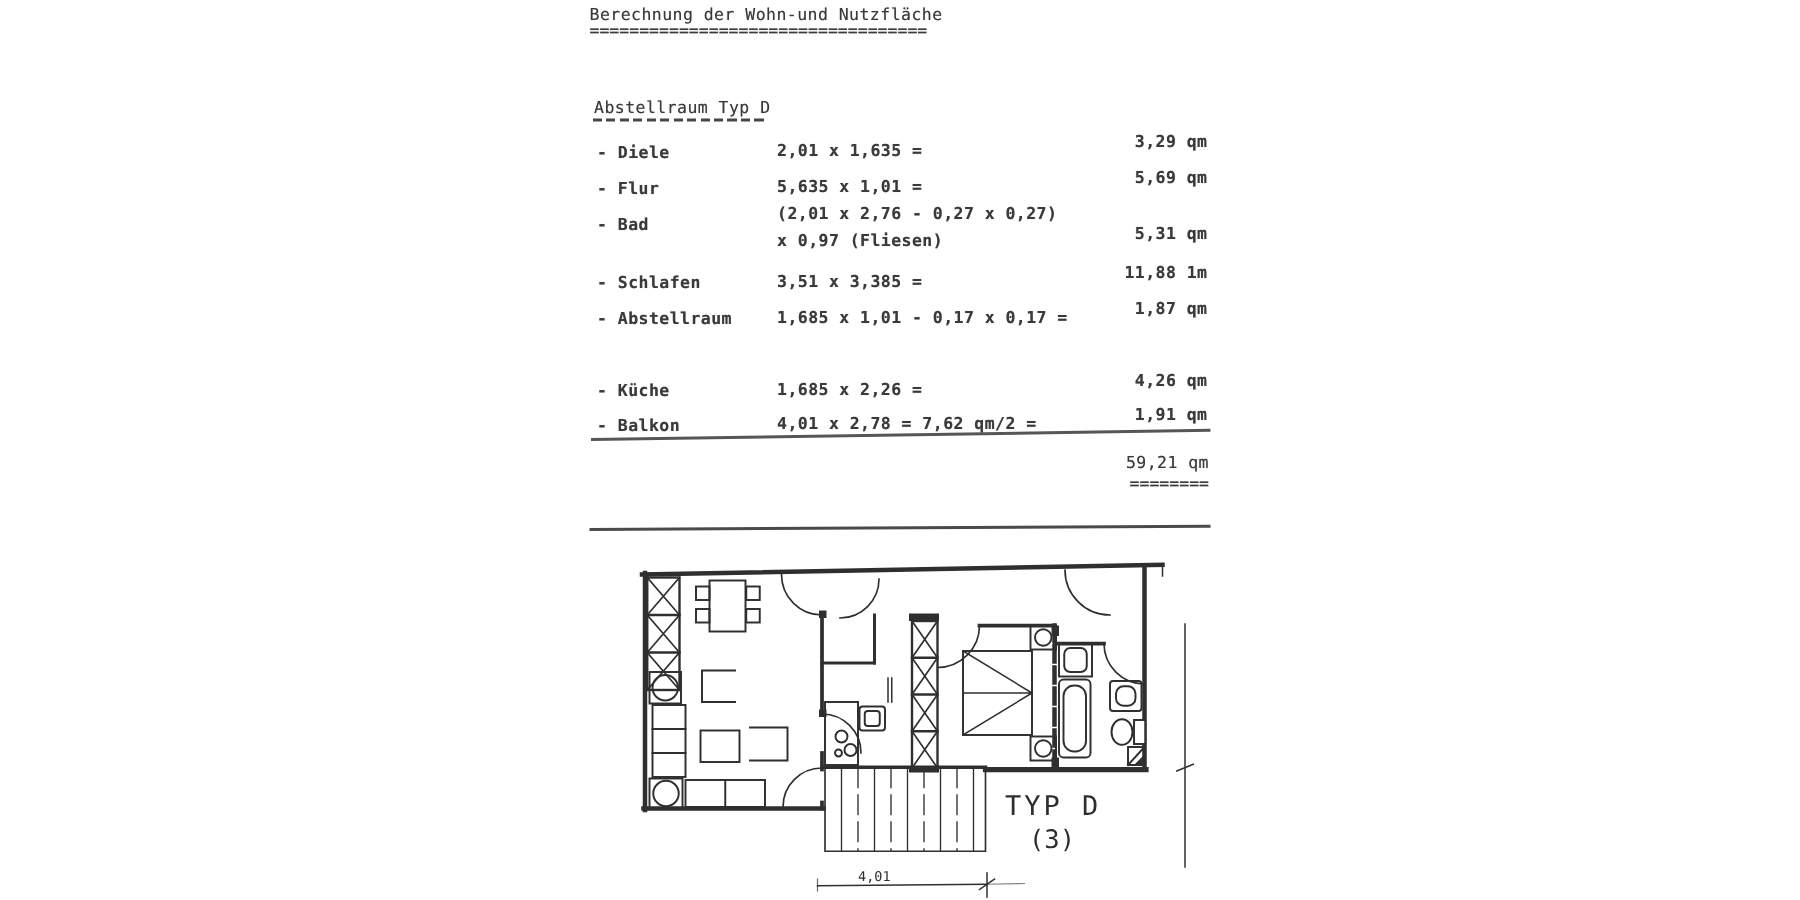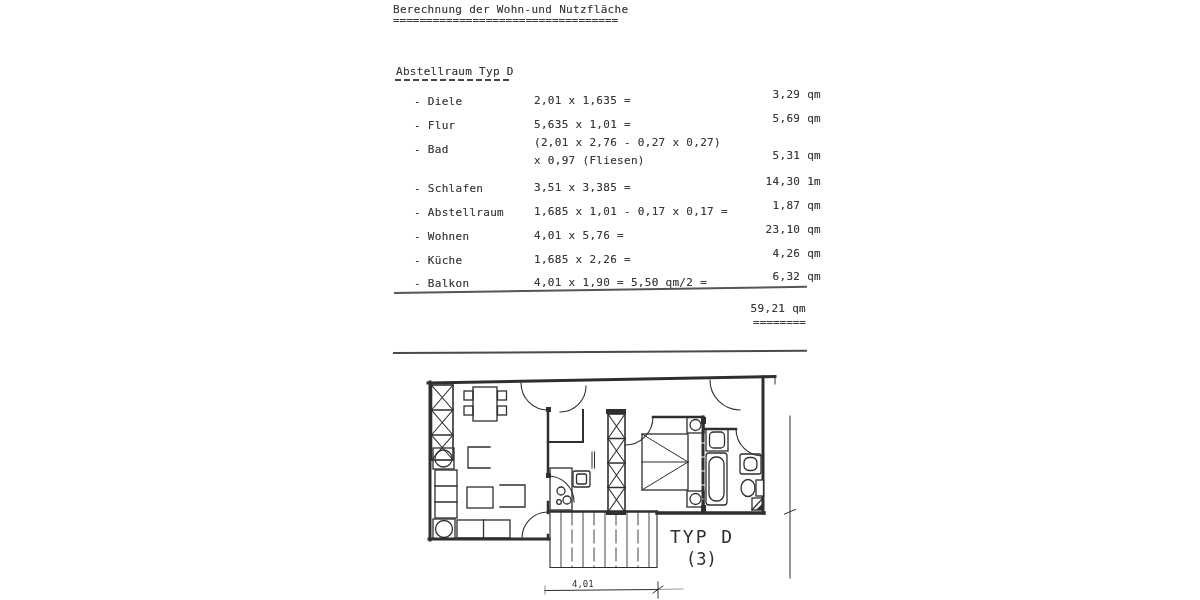--- a/index.html
+++ b/index.html
@@ -8,21 +8,21 @@
     font-family:"DejaVu Sans Mono","Liberation Mono",monospace;color:#3a3a3a;
   }
   .t{position:absolute;white-space:pre;font-size:11px;letter-spacing:.3px;
      text-shadow:0 0 .5px rgba(70,70,70,.55);line-height:1;}
   .doc-title{left:393px;top:4px;}
   .doc-title-underline{left:393px;top:15px;letter-spacing:0;}
   .section-heading{left:396px;top:66px;}
   .section-heading-underline{position:absolute;left:395px;top:79px;width:116px;height:1.6px;
      background:repeating-linear-gradient(90deg,#474747 0 6px,transparent 6px 9px);}
   #calc-rows{position:absolute;left:393px;top:0;width:414px;height:345px;}
-  .row{position:absolute;left:16px;width:100%;height:20px;}
+  .row{position:absolute;left:0;width:100%;height:20px;font-weight:bold;}
   .row .label{position:absolute;left:5px;top:0;}
   .row .formula{position:absolute;left:125px;}
   .row .value{position:absolute;right:2px;}
   .subtotal-rule{position:absolute;left:394px;top:292px;width:413px;height:1.6px;background:#565656;
      transform:rotate(-.85deg);transform-origin:left center;}
   .total-value{right:394px;top:303px;text-align:right;padding-left:48px;}
   .total-underline{right:394px;top:317px;letter-spacing:0;text-align:right;}
   .long-divider{position:absolute;left:393px;top:352px;width:414px;height:2px;background:#4a4a4a;
      transform:rotate(-.3deg);transform-origin:left center;}
   #floorplan{position:absolute;left:420px;top:372px;}
@@ -52,41 +52,36 @@
       </div>
       <div class="row" style="top: 144px;">
         <span class="t label">- Bad</span>
         <span class="t formula" style="top: -7px;">(2,01 x 2,76 - 0,27 x 0,27)</span>
         <span class="t formula" style="top: 11px;">x 0,97 (Fliesen)</span>
         <span class="t value" style="top: 6px;">5,31 qm</span>
       </div>
       <div class="row" style="top: 183px;">
         <span class="t label">- Schlafen</span>
         <span class="t formula" style="top: -1px;">3,51 x 3,385 =</span>
-        <span class="t value" style="top: -7px;">14,30 1m</span>
+        <span class="t value" style="top: -7px;">11,88 1m</span>
       </div>
       <div class="row" style="top: 207px;">
         <span class="t label">- Abstellraum</span>
         <span class="t formula" style="top: -1px;">1,685 x 1,01 - 0,17 x 0,17 =</span>
         <span class="t value" style="top: -7px;">1,87 qm</span>
       </div>
-      <div class="row" style="top: 231px;">
-        <span class="t label">- Wohnen</span>
-        <span class="t formula" style="top: -1px;">4,01 x 5,76 =</span>
-        <span class="t value" style="top: -7px;">23,10 qm</span>
-      </div>
       <div class="row" style="top: 255px;">
         <span class="t label">- Küche</span>
         <span class="t formula" style="top: -1px;">1,685 x 2,26 =</span>
         <span class="t value" style="top: -7px;">4,26 qm</span>
       </div>
       <div class="row" style="top: 278px; text-align: right;">
         <span class="t label">- Balkon</span>
-        <span class="t formula" style="top: -1px;">4,01 x 1,90 = 5,50 qm/2 =</span>
-        <span class="t value" style="top: -7px;">6,32 qm</span>
+        <span class="t formula" style="top: -1px;">4,01 x 2,78 = 7,62 qm/2 =</span>
+        <span class="t value" style="top: -7px;">1,91 qm</span>
       </div>
     </div>
 
   <div class="subtotal-rule"></div>
   <div class="t total-value">59,21 qm</div>
   <div class="t total-underline">========</div>
 
   <div class="long-divider"></div>
 
   <svg id="floorplan" width="400" height="228" viewBox="0 0 400 228" stroke="#2f2f2f" fill="none" stroke-linecap="square">

